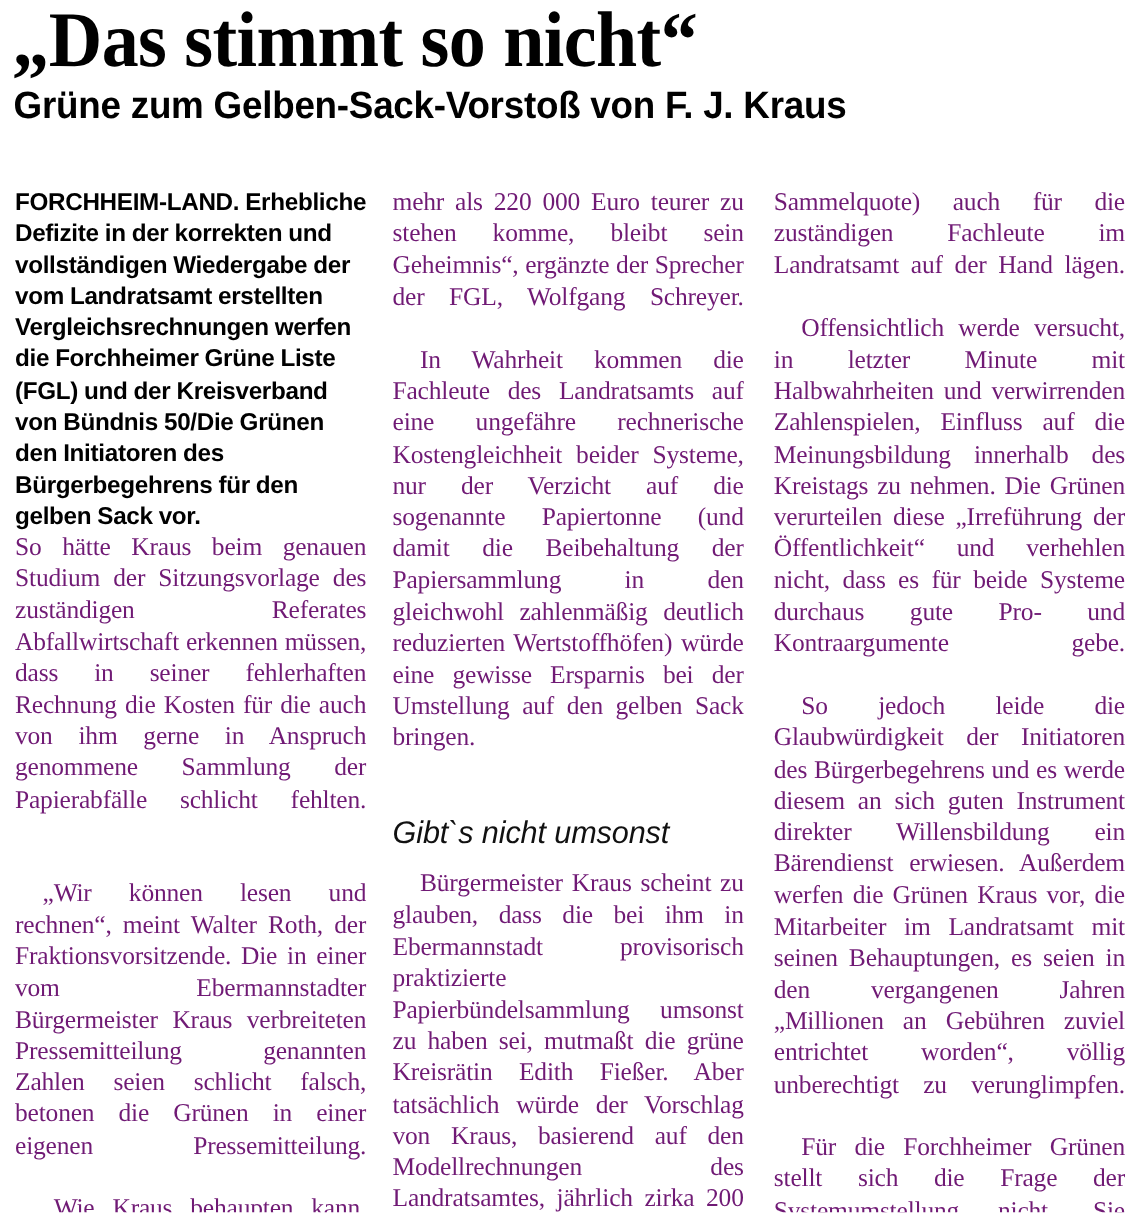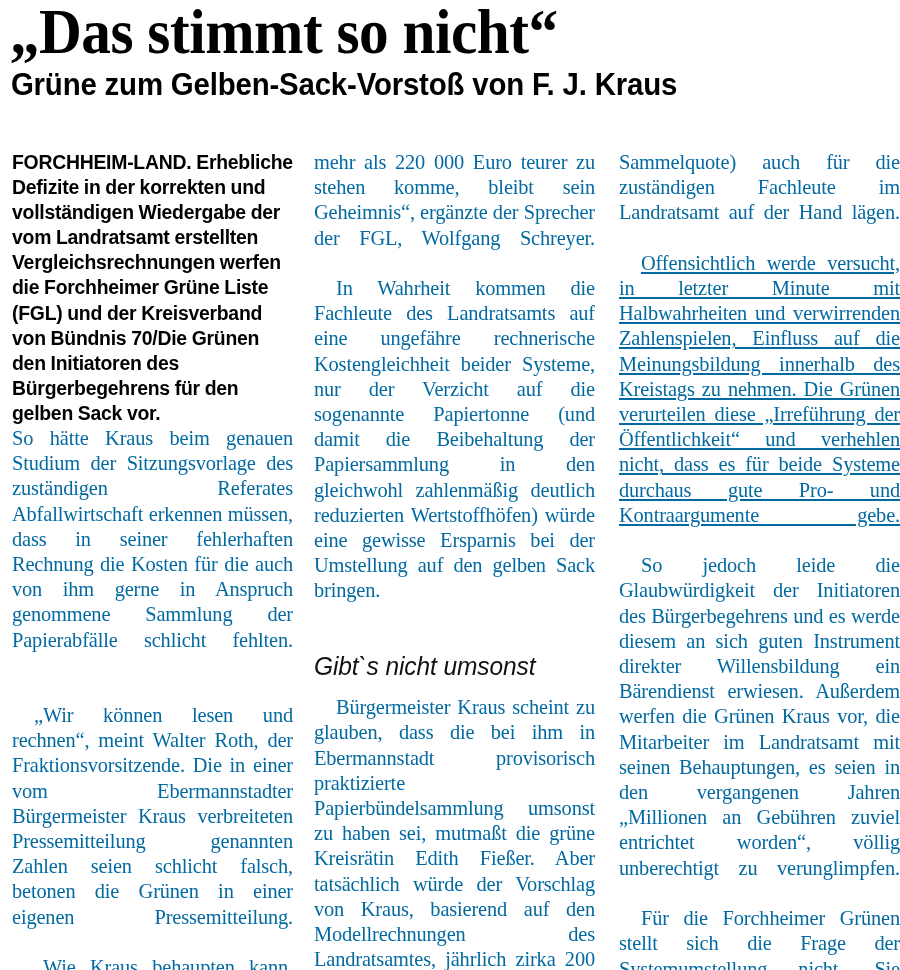--- a/index.html
+++ b/index.html
@@ -96,21 +96,21 @@
   p.body {
     font-family: "Liberation Serif", serif;
     font-size: 20.4px;
     line-height: 25.2px;
     margin: 0;
     padding: 0;
     text-align: justify;
     text-justify: inter-word;
     hyphens: manual;
     letter-spacing: -0.15px;
-    color: #0369a1;
+    color: #701a75;
   }
   p.body + p.body {
     text-indent: 22px;
   }
   p.body.first-after-lead {
     margin-top: 25px;
     text-indent: 22px;
   }
 
   .subhead {
@@ -140,21 +140,21 @@
 <div class="page">
 
   <div class="headline-block">
     <h1 class="headline">„Das stimmt so nicht“</h1>
     <h2 class="subheadline">Grüne zum Gelben-Sack-Vorstoß von F. J. Kraus</h2>
   </div>
 
   <div class="columns">
 
     <div class="col col-1">
-      <p class="lead">FORCHHEIM-LAND. Erhebliche Defizite in der korrekten und vollständigen Wiedergabe der vom Landratsamt erstellten Vergleichsrechnungen werfen die Forchheimer Grüne Liste (FGL) und der Kreisverband von Bündnis 70/Die Grünen den Initiatoren des Bürgerbegehrens für den gelben Sack vor.</p>
+      <p class="lead">FORCHHEIM-LAND. Erhebliche Defizite in der korrekten und vollständigen Wiedergabe der vom Landratsamt erstellten Vergleichsrechnungen werfen die Forchheimer Grüne Liste (FGL) und der Kreisverband von Bündnis 50/Die Grünen den Initiatoren des Bürgerbegehrens für den gelben Sack vor.</p>
 
       <p class="body" style="text-align-last: left;">So hätte Kraus beim genauen Studium der Sitzungsvorlage des zuständigen Referates Abfallwirtschaft erkennen müssen, dass in seiner fehlerhaften Rechnung die Kosten für die auch von ihm gerne in Anspruch genommene Sammlung der Papierabfälle schlicht fehlten.</p>
 
       <p class="body first-after-lead" style="text-align-last: left;">„Wir können lesen und rechnen“, meint Walter Roth, der Fraktionsvorsitzende. Die in einer vom Ebermannstadter Bürgermeister Kraus verbreiteten Pressemitteilung genannten Zahlen seien schlicht falsch, betonen die Grünen in einer eigenen Pressemitteilung.</p>
 
       <p class="body" style="text-align-last: left;">„Wie Kraus behaupten kann, dass das bisherige Bringsystem dem Gebührenzahler im Vergleich zum sog. „gelben Sack“</p>
     </div>
 
     <div class="col col-2">
       <p class="body" style="text-align-last: left;">mehr als 220 000 Euro teurer zu stehen komme, bleibt sein Geheimnis“, ergänzte der Sprecher der FGL, Wolfgang Schreyer.</p>
@@ -163,21 +163,21 @@
 
       <h3 class="subhead">Gibt`s nicht umsonst</h3>
 
       <p class="body" style="text-indent: 22px; text-align-last: left;">Bürgermeister Kraus scheint zu glauben, dass die bei ihm in Ebermannstadt provisorisch praktizierte Papierbündelsammlung umsonst zu haben sei, mutmaßt die grüne Kreisrätin Edith Fießer. Aber tatsächlich würde der Vorschlag von Kraus, basierend auf den Modellrechnungen des Landratsamtes, jährlich zirka 200 000 Euro Mehrkosten verursachen.</p>
 
     </div>
 
     <div class="col col-3">
       <p class="body" style="text-align-last: left;">Sammelquote) auch für die zuständigen Fachleute im Landratsamt auf der Hand lägen.</p>
 
-      <p class="body" style="text-align-last: left; text-decoration: underline;">Offensichtlich werde versucht, in letzter Minute mit Halbwahrheiten und verwirrenden Zahlenspielen, Einfluss auf die Meinungsbildung innerhalb des Kreistags zu nehmen. Die Grünen verurteilen diese „Irreführung der Öffentlichkeit“ und verhehlen nicht, dass es für beide Systeme durchaus gute Pro- und Kontraargumente gebe.</p>
+      <p class="body" style="text-align-last: left;">Offensichtlich werde versucht, in letzter Minute mit Halbwahrheiten und verwirrenden Zahlenspielen, Einfluss auf die Meinungsbildung innerhalb des Kreistags zu nehmen. Die Grünen verurteilen diese „Irreführung der Öffentlichkeit“ und verhehlen nicht, dass es für beide Systeme durchaus gute Pro- und Kontraargumente gebe.</p>
 
       <p class="body" style="text-align-last: left;">So jedoch leide die Glaubwürdigkeit der Initiatoren des Bürgerbegehrens und es werde diesem an sich guten Instrument direkter Willensbildung ein Bärendienst erwiesen. Außerdem werfen die Grünen Kraus vor, die Mitarbeiter im Landratsamt mit seinen Behauptungen, es seien in den vergangenen Jahren „Millionen an Gebühren zuviel entrichtet worden“, völlig unberechtigt zu verunglimpfen.</p>
 
       <p class="body" style="text-align-last: left;">Für die Forchheimer Grünen stellt sich die Frage der Systemumstellung nicht. Sie schließen sich der Auffassung des Referates Abfallwirtschaft im Landratsamt an, wonach es jetzt und auch in Zukunft schlicht keinen Bedarf für eine derartige Auseinandersetzung gebe.</p>
 
     </div>
 
   </div>
 </div>
 

